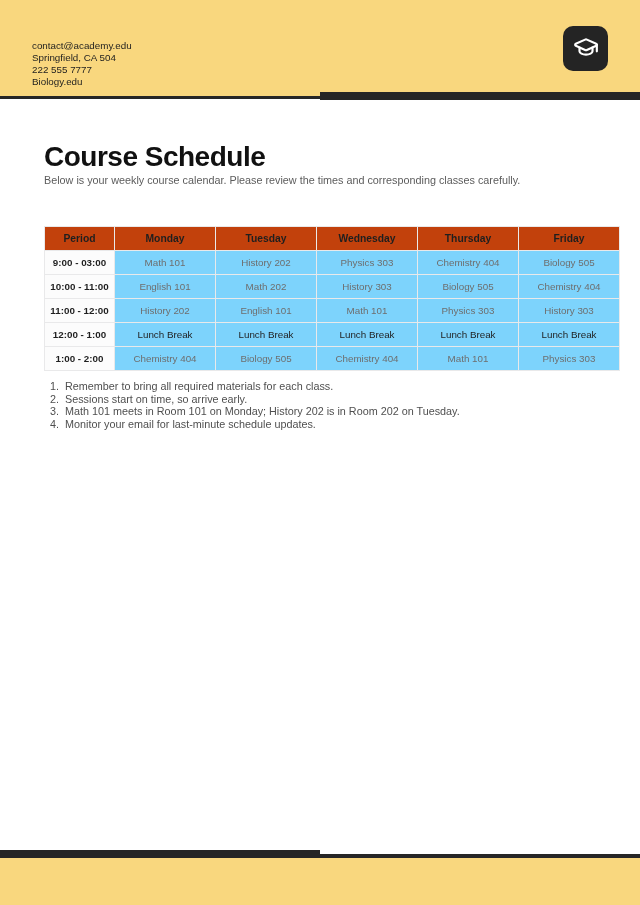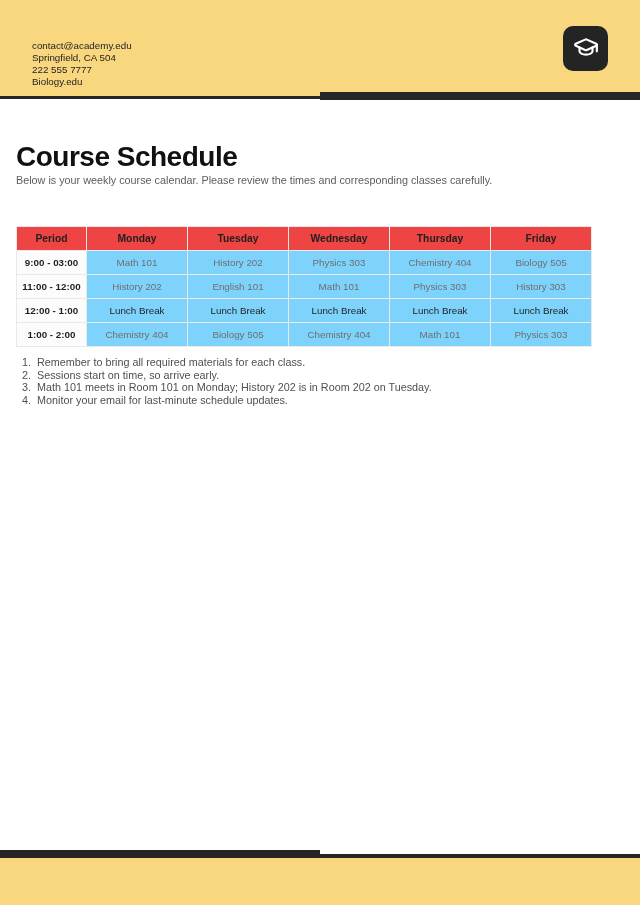--- a/index.html
+++ b/index.html
@@ -34,21 +34,21 @@
   }
   .logo-box {
     position: absolute; right: 32px; top: 26px;
     width: 45px; height: 45px; border-radius: 10px;
     background: #242424;
     display: flex; align-items: center; justify-content: center;
   }
   .logo-box svg { width: 26px; height: 26px; }
 
   
-  .content { padding: 0 16px; }
+  .content { padding: 0 44px; }
   .page-title {
     margin-top: 41px;
     font-size: 28px; font-weight: bold; letter-spacing: -0.5px;
     color: #111111; line-height: 1.15;
   }
   .compiled-by {
     margin-top: 10px;
     font-size: 10.8px; color: #5c5c5c; line-height: 14px;
   }
   .description {
@@ -66,21 +66,21 @@
   .schedule-table col.period-col { width: 70px; }
   .schedule-table th, .schedule-table td {
     border: 1px solid #e9e9ea;
     height: 24px;
     text-align: center;
     vertical-align: middle;
     padding: 0 2px;
     background: #7dd3fc;
   }
   .schedule-table thead th {
-    background: #ef4444;
+    background: #c2410c;
     font-size: 10.3px; font-weight: bold; color: #1f1f1f;
   }
   .schedule-table td { font-size: 9.8px; color: #6e6e6e; }
   .schedule-table td.period-cell {
     font-weight: bold; color: #1f1f1f; background: #fcfcfc;
   }
   .schedule-table tr.lunch-row td { color: #1f1f1f; }
 
   
   .info-heading {
@@ -158,20 +158,28 @@
     <tbody>
       <tr>
         <td class="period-cell">9:00 - 03:00</td>
         <td>Math 101</td>
         <td>History 202</td>
         <td>Physics 303</td>
         <td>Chemistry 404</td>
         <td>Biology 505</td>
       </tr>
       <tr>
+        <td class="period-cell">10:00 - 11:00</td>
+        <td>English 101</td>
+        <td>Math 202</td>
+        <td>History 303</td>
+        <td>Biology 505</td>
+        <td>Chemistry 404</td>
+      </tr>
+      <tr>
         <td class="period-cell">11:00 - 12:00</td>
         <td>History 202</td>
         <td>English 101</td>
         <td>Math 101</td>
         <td>Physics 303</td>
         <td>History 303</td>
       </tr>
       <tr class="lunch-row">
         <td class="period-cell">12:00 - 1:00</td>
         <td>Lunch Break</td>

